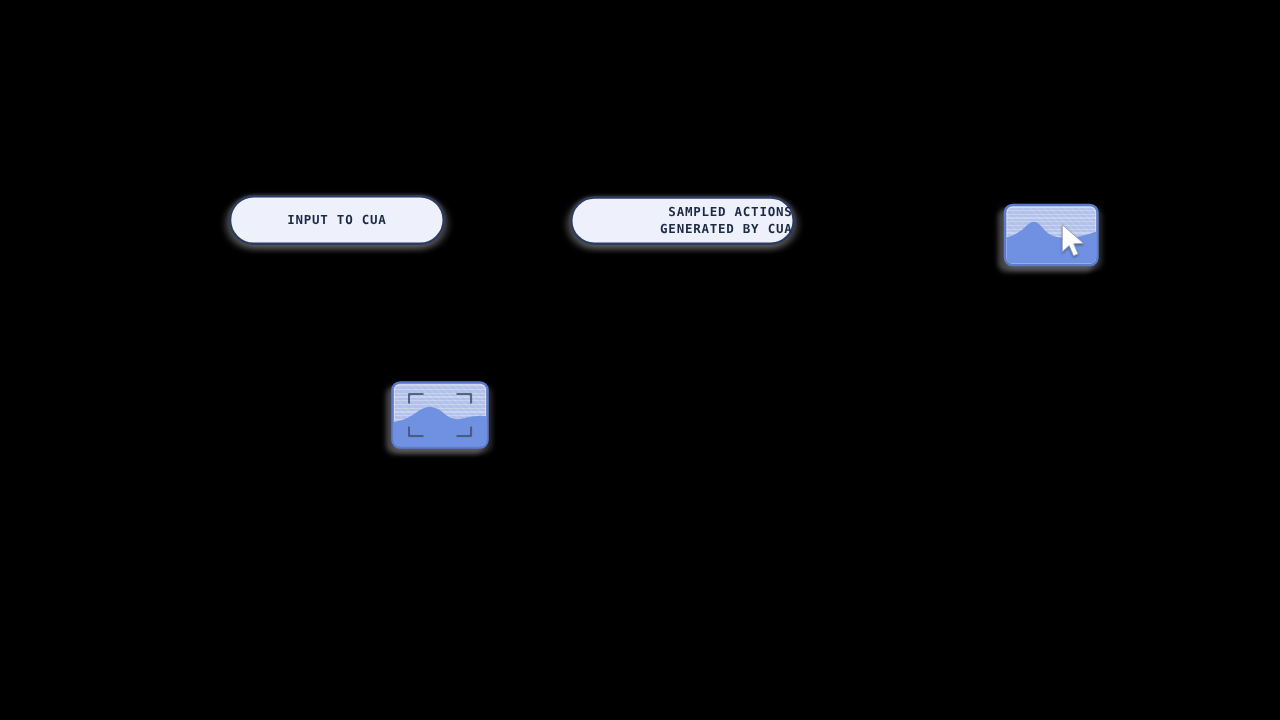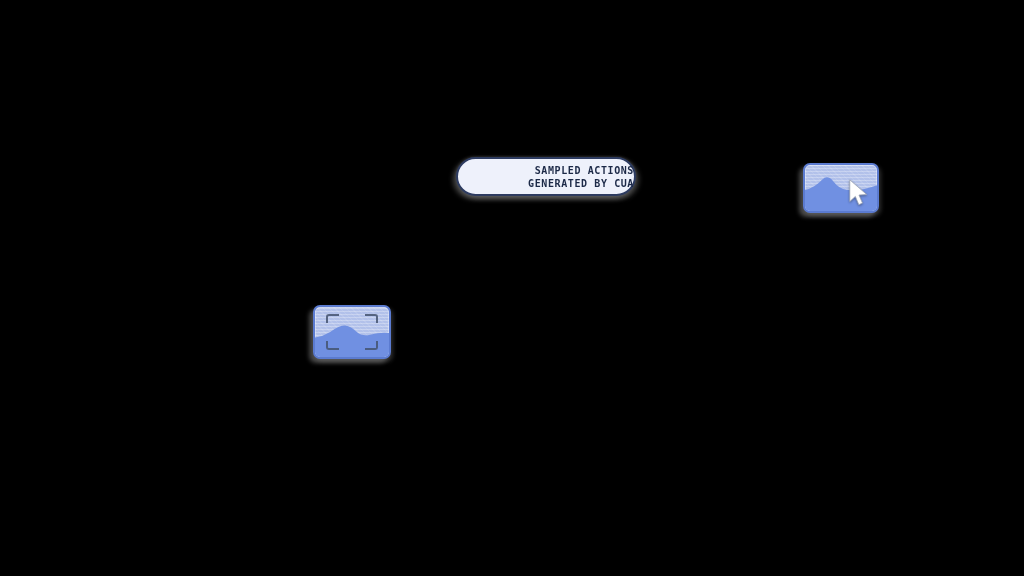--- a/index.html
+++ b/index.html
@@ -83,20 +83,23 @@
     width: 19px;
     height: 27px;
     filter: drop-shadow(0 1px 1px rgba(0,0,0,0.35));
   }
 </style>
 </head>
 <body>
 
 <div class="canvas">
 
+  <div class="pill pill-input">
+    <span>INPUT TO CUA</span>
+  </div>
 
   <div class="pill pill-sampled">
     <span>SAMPLED ACTIONS</span>
     <span>GENERATED BY CUA</span>
   </div>
 
   <div class="thumb thumb-screenshot">
     <svg class="wave-svg" viewBox="0 0 78 54" preserveAspectRatio="none" xmlns="http://www.w3.org/2000/svg">
       <path class="wave-path" d="M0,33 Q8,32 16,27 Q26,19 32,20 Q38,21 44,27 Q50,32 58,30 Q68,27 78,28 L78,54 L0,54 Z"></path>
     </svg>

